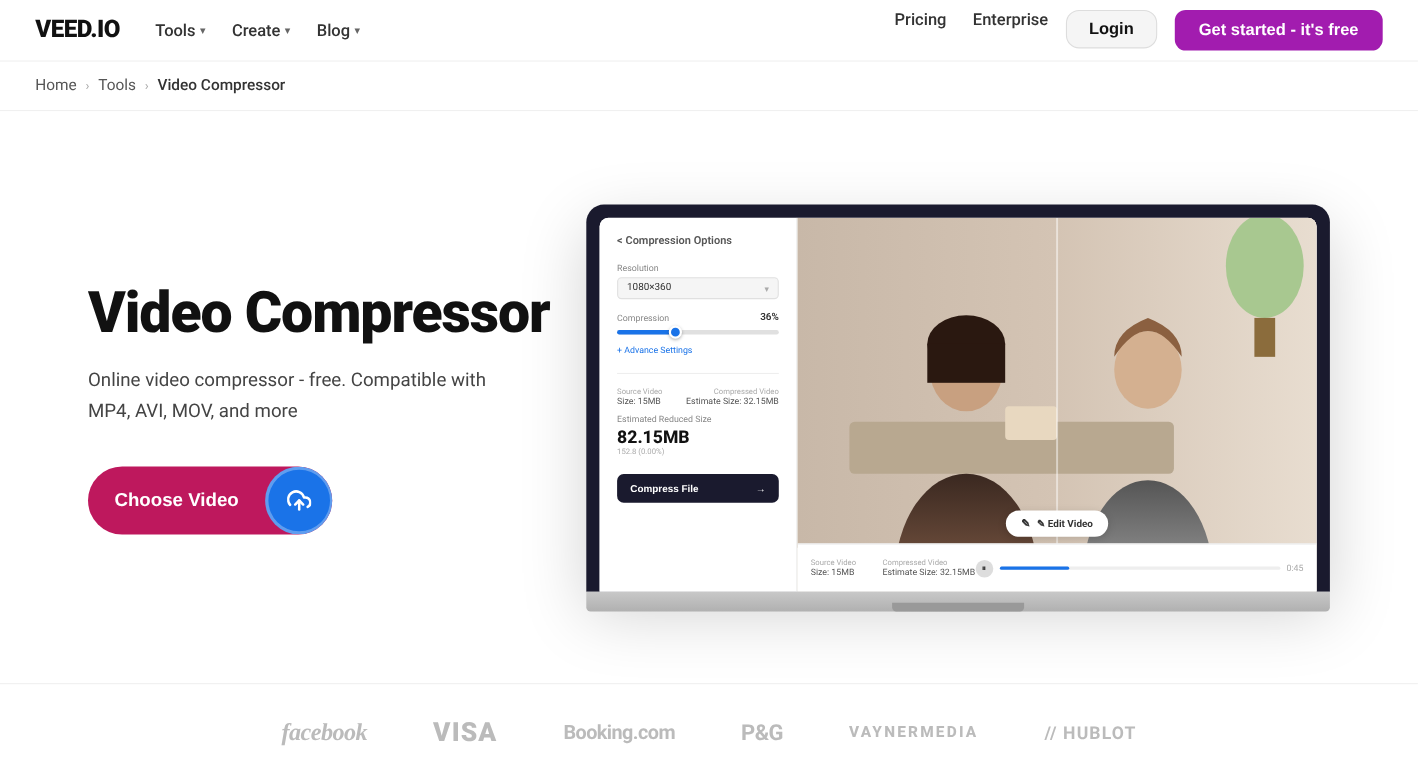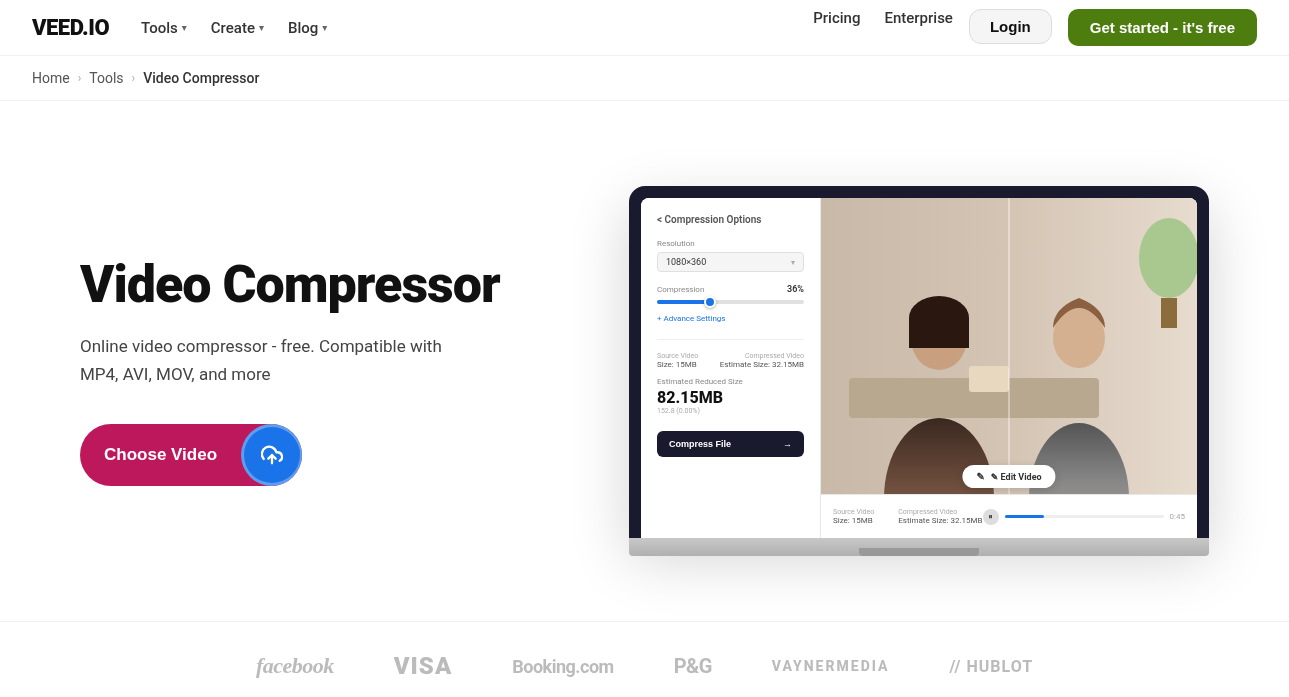--- a/index.html
+++ b/index.html
@@ -21,21 +21,21 @@
     .chevron { font-size: 10px; color: #666; }
     .nav-right { display: flex; align-items: flex-start; gap: 16px; }
     .nav-right-links { display: flex; align-items: center; gap: 24px; }
     .nav-right-link { font-size: 15px; color: #333; cursor: pointer; font-weight: 500; }
     .login-btn {
       padding: 8px 20px; border: 1.5px solid #ddd; border-radius: 12px;
       background: #f5f5f5; font-size: 15px; font-weight: 600; cursor: pointer;
       color: #111;
     }
     .cta-btn {
-      padding: 10px 22px; border-radius: 10px; background: #4d7c0f;
+      padding: 10px 22px; border-radius: 10px; background: #a21caf;
       color: #fff; font-size: 15px; font-weight: 700; border: none; cursor: pointer;
     }
 
     
     .breadcrumb {
       display: flex; align-items: center; gap: 8px;
       padding: 14px 32px; font-size: 14px; color: #555;
       border-bottom: 1px solid #f0f0f0;
     }
     .breadcrumb a { color: #555; cursor: pointer; }
@@ -68,21 +68,21 @@
       width: 62px; height: 62px; background: #1a73e8;
       border-radius: 50%; display: flex; align-items: center; justify-content: center;
       border: 3px solid rgba(255,255,255,0.3); margin-right: -1px;
       flex-shrink: 0;
     }
     .choose-btn-icon svg { color: #fff; }
 
     
     .hero-right { flex-shrink: 0; }
     .laptop-wrapper {
-      width: 580px; position: relative;
+      width: 676px; position: relative;
     }
     .laptop-screen-outer {
       background: #1a1a2e; border-radius: 16px 16px 0 0;
       padding: 12px 12px 0 12px;
       box-shadow: 0 20px 60px rgba(0,0,0,0.18);
     }
     .laptop-screen-inner {
       background: #f8f8f8; border-radius: 8px 8px 0 0;
       overflow: hidden; height: 340px; display: flex;
     }

